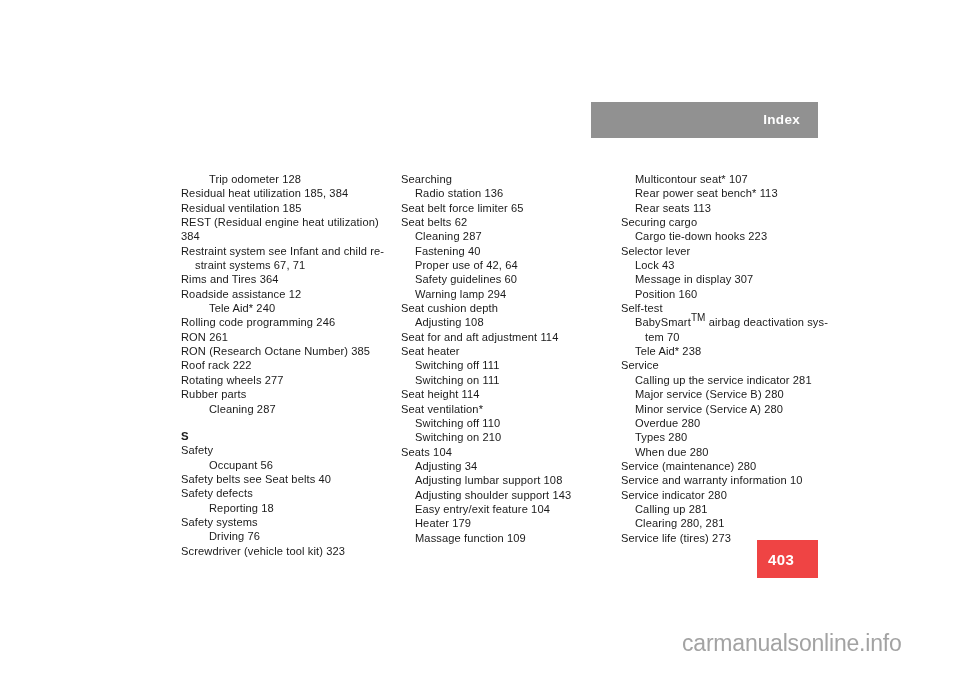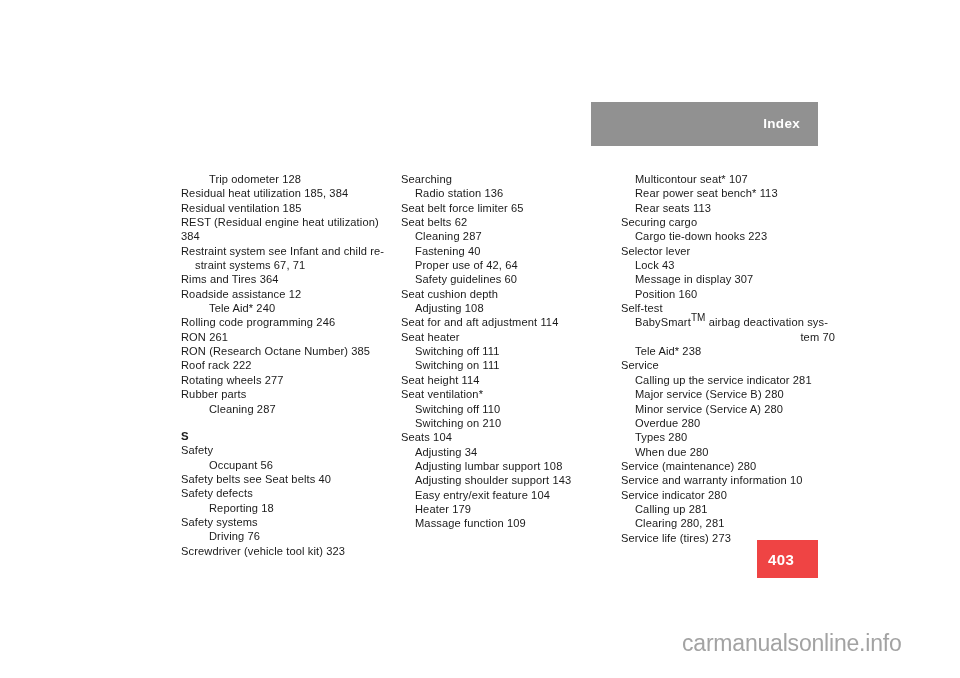--- a/index.html
+++ b/index.html
@@ -21,21 +21,21 @@
     inset: 0;
     background: #ffffff;
   }
 
   
   .header-tab {
     position: absolute;
     left: 591px;
     top: 102px;
     width: 227px;
-    height: 44px;
+    height: 36px;
     background: #919191;
     display: flex;
     align-items: center;
     justify-content: flex-end;
   }
   .header-tab-label {
     color: #ffffff;
     font-size: 13.5px;
     font-weight: bold;
     letter-spacing: 0.3px;
@@ -85,21 +85,21 @@
     font-size: 11.1px;
     line-height: 14.35px;
     color: #1a1a1a;
     white-space: pre-wrap;
     letter-spacing: 0.01em;
   }
   .entry.lvl0 { padding-left: 0px; }
   .entry.lvl1 { padding-left: 14px; }
   .entry.lvl2 { padding-left: 28px; }
   .entry.wrap { padding-left: 14px; }
-  .entry.wrap2 { padding-left: 24px; text-align: right; }
+  .entry.wrap2 { padding-left: 24px; }
 
   .entry.section-letter {
     font-weight: bold;
     font-size: 11.4px;
     padding-top: 13px;
   }
 
   .sup {
     font-size: 10px;
     vertical-align: super;
@@ -158,20 +158,21 @@
       </div>
     <div class="index-column">
         <div class="entry lvl0">Searching</div>
         <div class="entry lvl1">Radio station 136</div>
         <div class="entry lvl0">Seat belt force limiter 65</div>
         <div class="entry lvl0">Seat belts 62</div>
         <div class="entry lvl1">Cleaning 287</div>
         <div class="entry lvl1">Fastening 40</div>
         <div class="entry lvl1">Proper use of 42, 64</div>
         <div class="entry lvl1">Safety guidelines 60</div>
+        <div class="entry lvl1">Warning lamp 294</div>
         <div class="entry lvl0">Seat cushion depth</div>
         <div class="entry lvl1">Adjusting 108</div>
         <div class="entry lvl0">Seat for and aft adjustment 114</div>
         <div class="entry lvl0">Seat heater</div>
         <div class="entry lvl1">Switching off 111</div>
         <div class="entry lvl1">Switching on 111</div>
         <div class="entry lvl0">Seat height 114</div>
         <div class="entry lvl0">Seat ventilation*</div>
         <div class="entry lvl1">Switching off 110</div>
         <div class="entry lvl1">Switching on 210</div>

